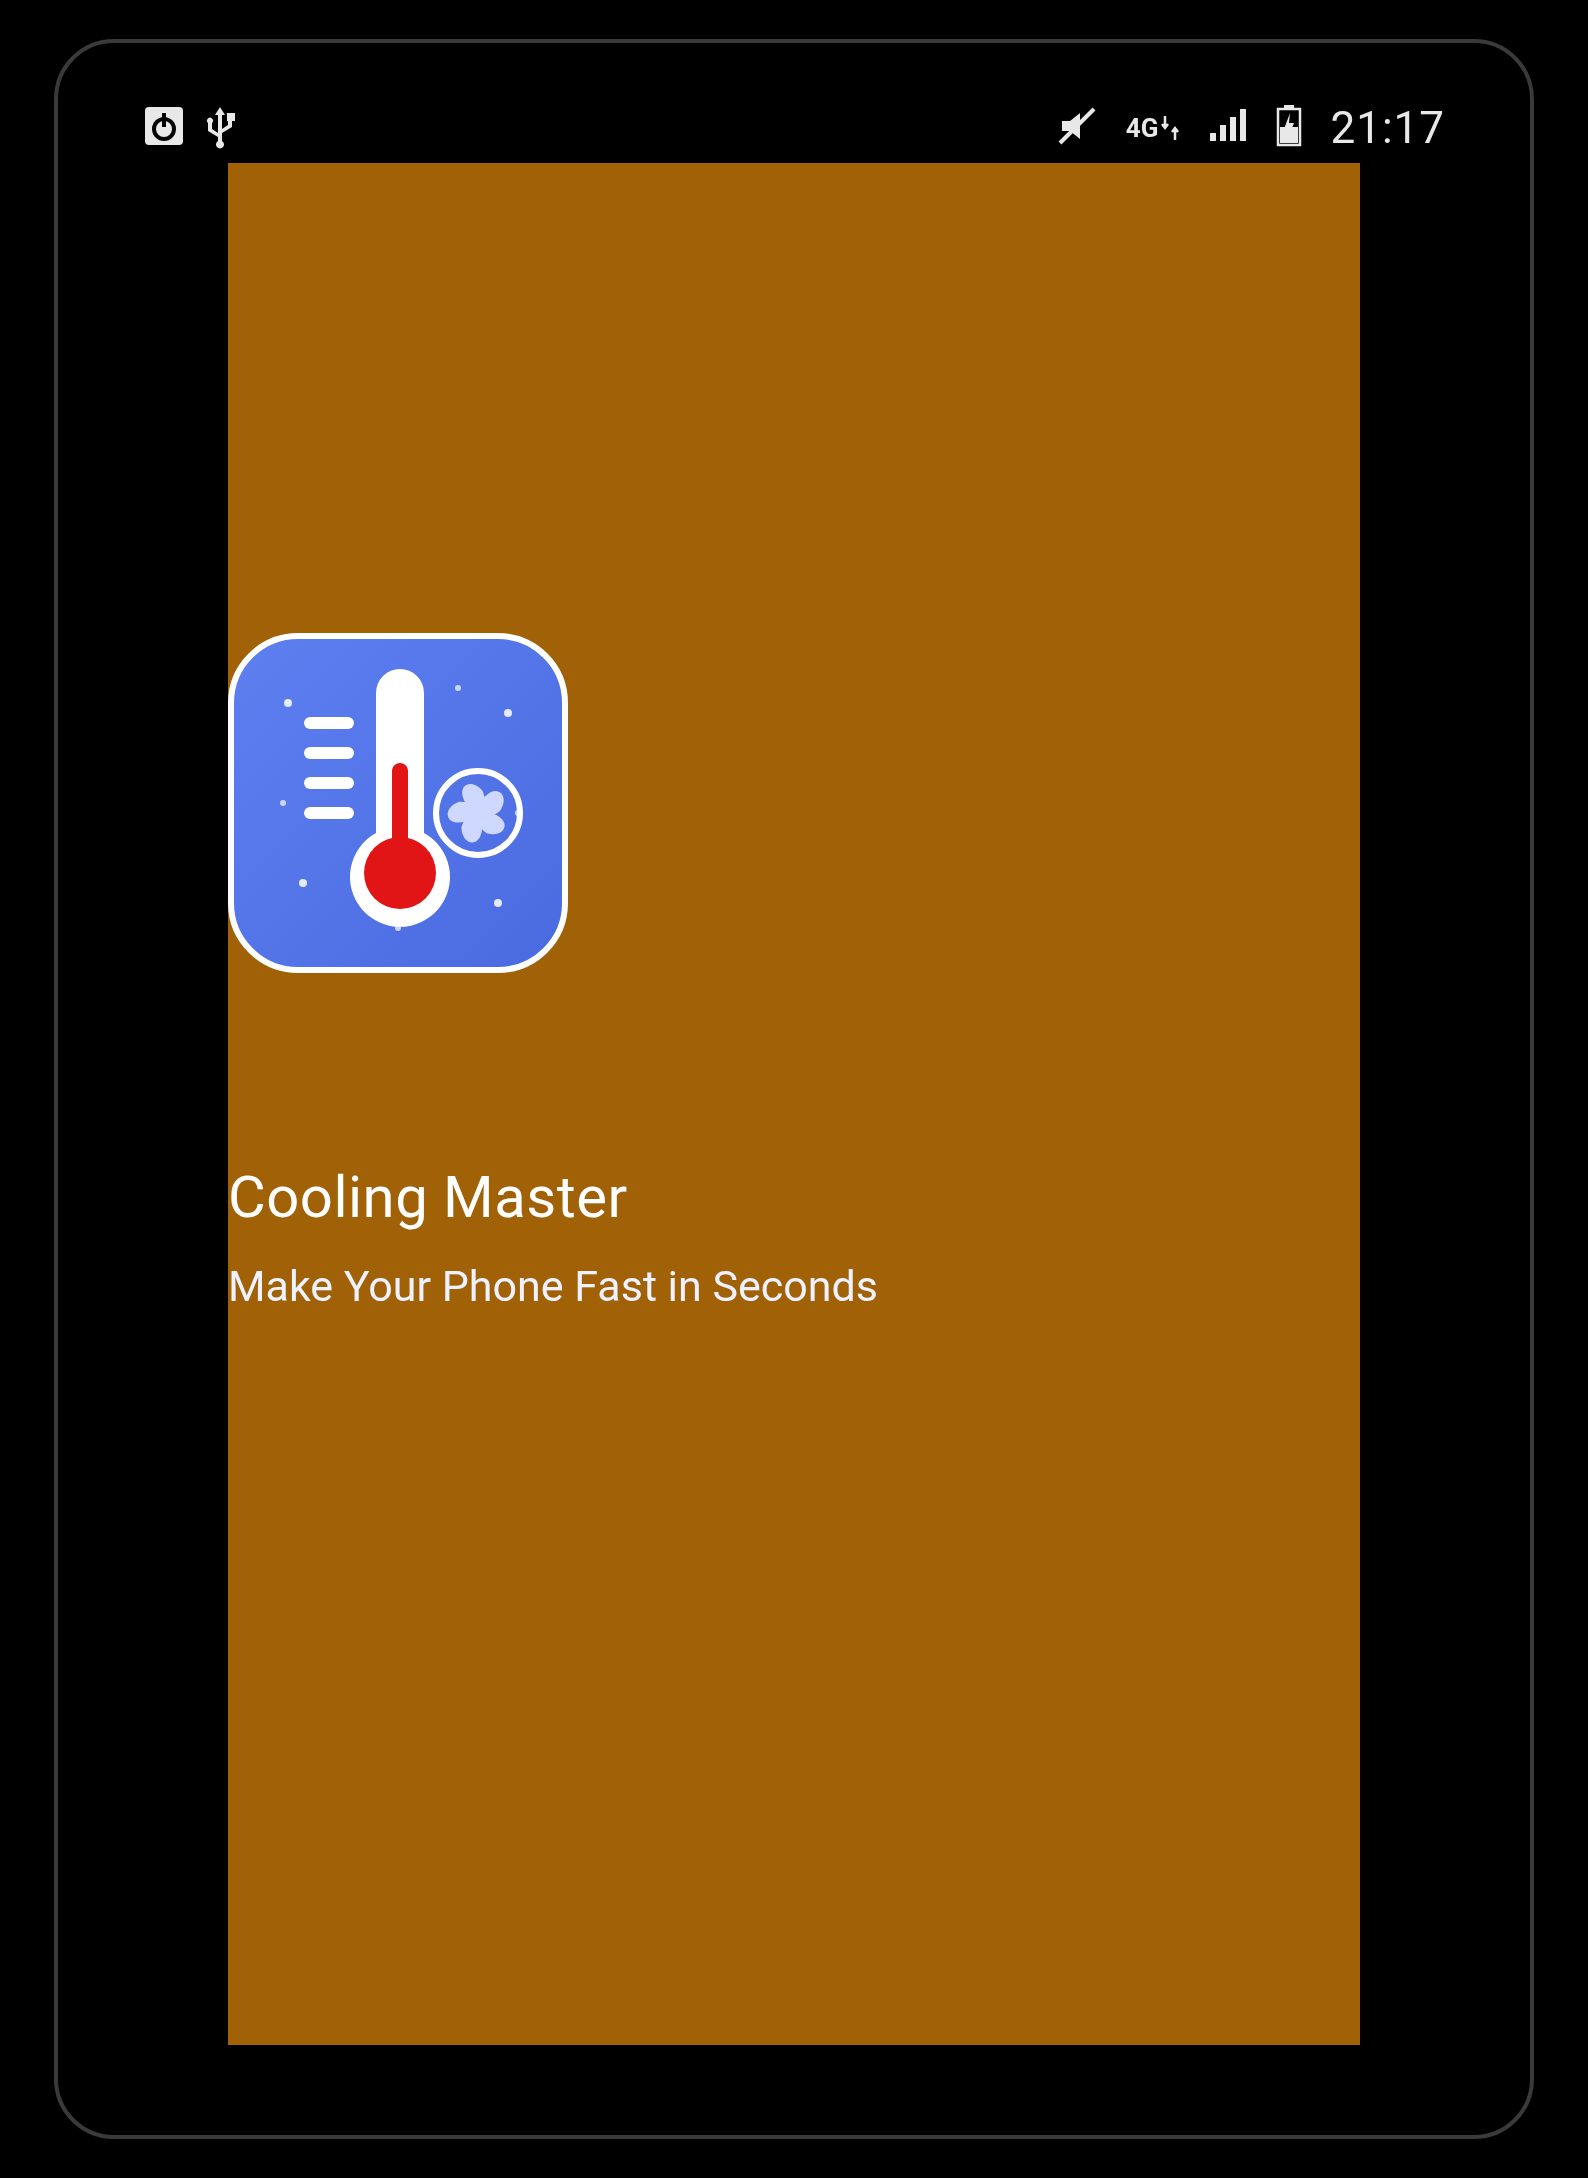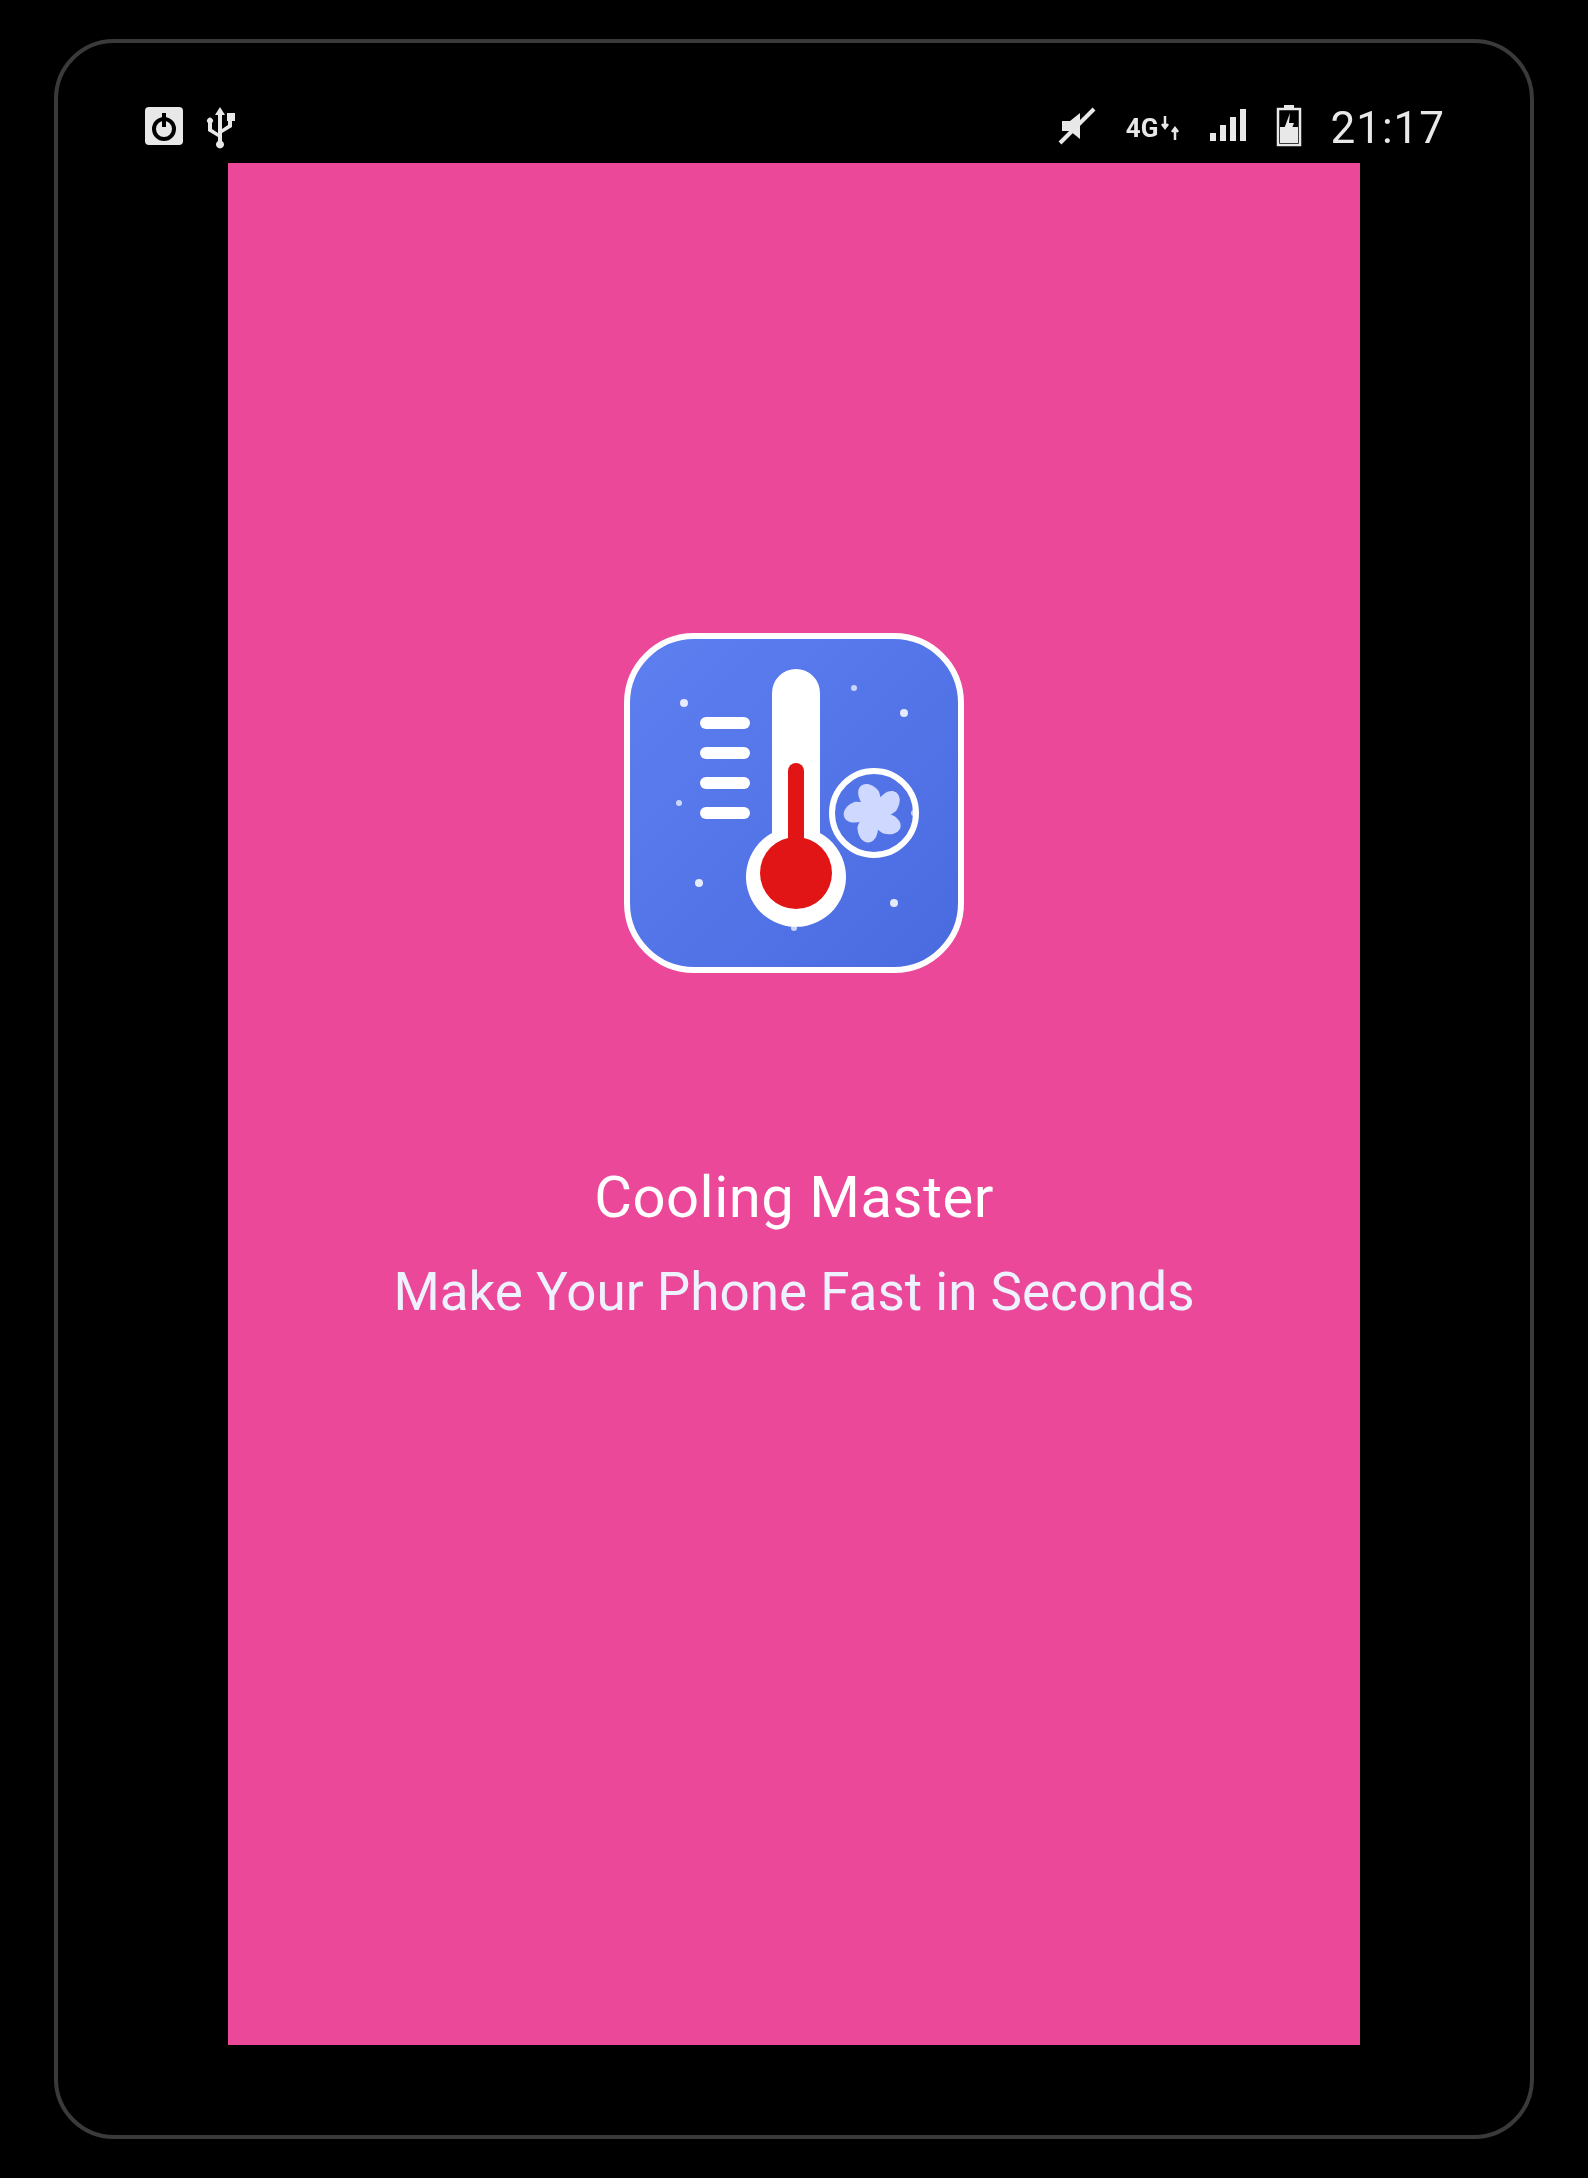--- a/index.html
+++ b/index.html
@@ -42,24 +42,23 @@
     font-weight: 400;
     color: #e8e8e8;
     letter-spacing: 1px;
   }
   .app-splash {
     position: absolute;
     top: 70px;
     left: 95px;
     right: 95px;
     bottom: 40px;
-    background: #ec4899;
+    background: #a16207;
     display: flex;
     flex-direction: column;
-    align-items: center;
     padding-top: 470px;
   }
   .app-icon-wrap {
     width: 340px;
     height: 340px;
     border: 6px solid #fff;
     border-radius: 70px;
     background: linear-gradient(135deg,#5d7ff0 0%, #4a6be0 100%);
     position: relative;
     display:flex;
@@ -68,21 +67,21 @@
   }
   .app-title {
     margin-top: 190px;
     font-size: 58px;
     font-weight: 400;
     color: #fff;
     letter-spacing: 0.5px;
   }
   .app-subtitle {
     margin-top: 30px;
-    font-size: 53px;
+    font-size: 43px;
     font-weight: 400;
     color: #eef2ff;
   }
 </style>
 </head>
 <body>
 
 <div class="device-frame">
   <div class="screen">
 

